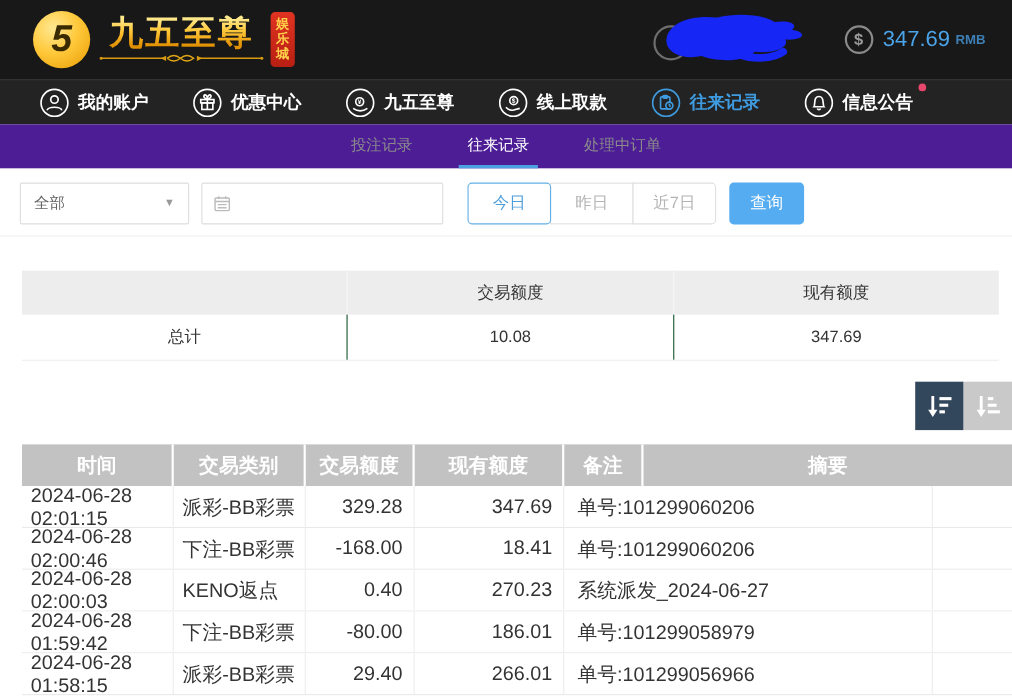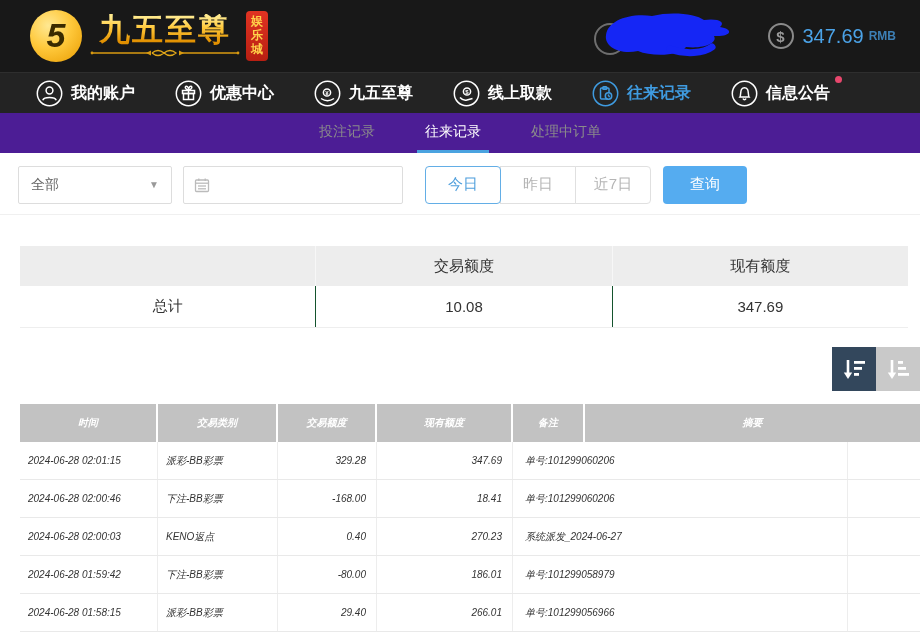--- a/index.html
+++ b/index.html
@@ -48,40 +48,40 @@
     justify-content:space-between; padding:0 12px; color:#666; font-size:14px; cursor:pointer; }
   .caret { color:#999; font-size:10px; }
   .date-box { width:220px; height:38px; border:1px solid #ddd; border-radius:2px; display:flex; align-items:center;
     padding:0 10px; margin-left:11px; color:#a9a9a9; font-size:15px; cursor:pointer; gap:8px; }
   .btn-group { display:flex; margin-left:22px; }
   .qbtn { height:38px; width:76px; background:#fff; border:1px solid #e0e0e0; color:#b5b5b5; font-size:15px; cursor:pointer; }
   .qbtn:first-child { border-radius:4px 0 0 4px; }
   .qbtn:last-child { border-radius:0 4px 4px 0; }
   .qbtn + .qbtn { margin-left:-1px; }
   .qbtn.active { border:1px solid #63aee6; color:#4f9fdc; position:relative; z-index:2; border-radius:4px; }
-  .search-btn { height:38px; width:84px; margin-left:12px; background:#55acf0; border:none; border-radius:4px;
+  .search-btn { height:38px; width:68px; margin-left:12px; background:#55acf0; border:none; border-radius:4px;
     color:#fff; font-size:15px; cursor:pointer; }
 
   
   .summary { margin:31px 12px 0 20px; }
   .sum-head { display:flex; background:#ededed; height:40px; }
   .sum-head .cell { flex:1; display:flex; align-items:center; justify-content:center; color:#333; font-size:15px; border-right:1px solid #f7f7f7; }
   .sum-head .cell:last-child { border-right:none; }
   .sum-row { display:flex; height:42px; border-bottom:1px solid #eee; }
   .sum-row .cell { flex:1; display:flex; align-items:center; justify-content:center; color:#333; font-size:15px; border-right:1px solid #14532d; }
   .sum-row .cell:last-child { border-right:none; }
 
   
   .sort-bar { display:flex; justify-content:flex-end; margin:19px 0 13px 0; }
   .sort-btn { width:44px; height:44px; display:flex; align-items:center; justify-content:center; cursor:pointer; }
   .sort-btn.dark { background:#33475c; }
   .sort-btn.light { background:#c9c9c9; }
 
   
-  .dtable { margin-left:20px; width:900px; font-size:10px;font-style:italic; }
+  .dtable { margin-left:20px; width:900px; font-size:18px; }
   .d-head { display:flex; background:#c2c2c2; height:38px; color:#fff; font-weight:bold; }
   .d-head .c { display:flex; align-items:center; justify-content:center; border-right:2px solid #fff; }
   .d-head .c:last-child { border-right:none; }
   .d-row { display:flex; height:38px; border-bottom:1px solid #e9e9e9; color:#333; background:#fff; }
   .d-row .c { display:flex; align-items:center; border-right:1px solid #ededed; }
   .d-row .c:last-child { border-right:none; }
   .c1 { width:138px; } .c2 { width:120px; } .c3 { width:99px; } .c4 { width:136px; } .c5 { flex:1; } .c6 { width:72px; }
   .al { justify-content:flex-start; padding-left:8px; }
   .ar { justify-content:flex-end; padding-right:10px; }
   .ac { justify-content:center; }

